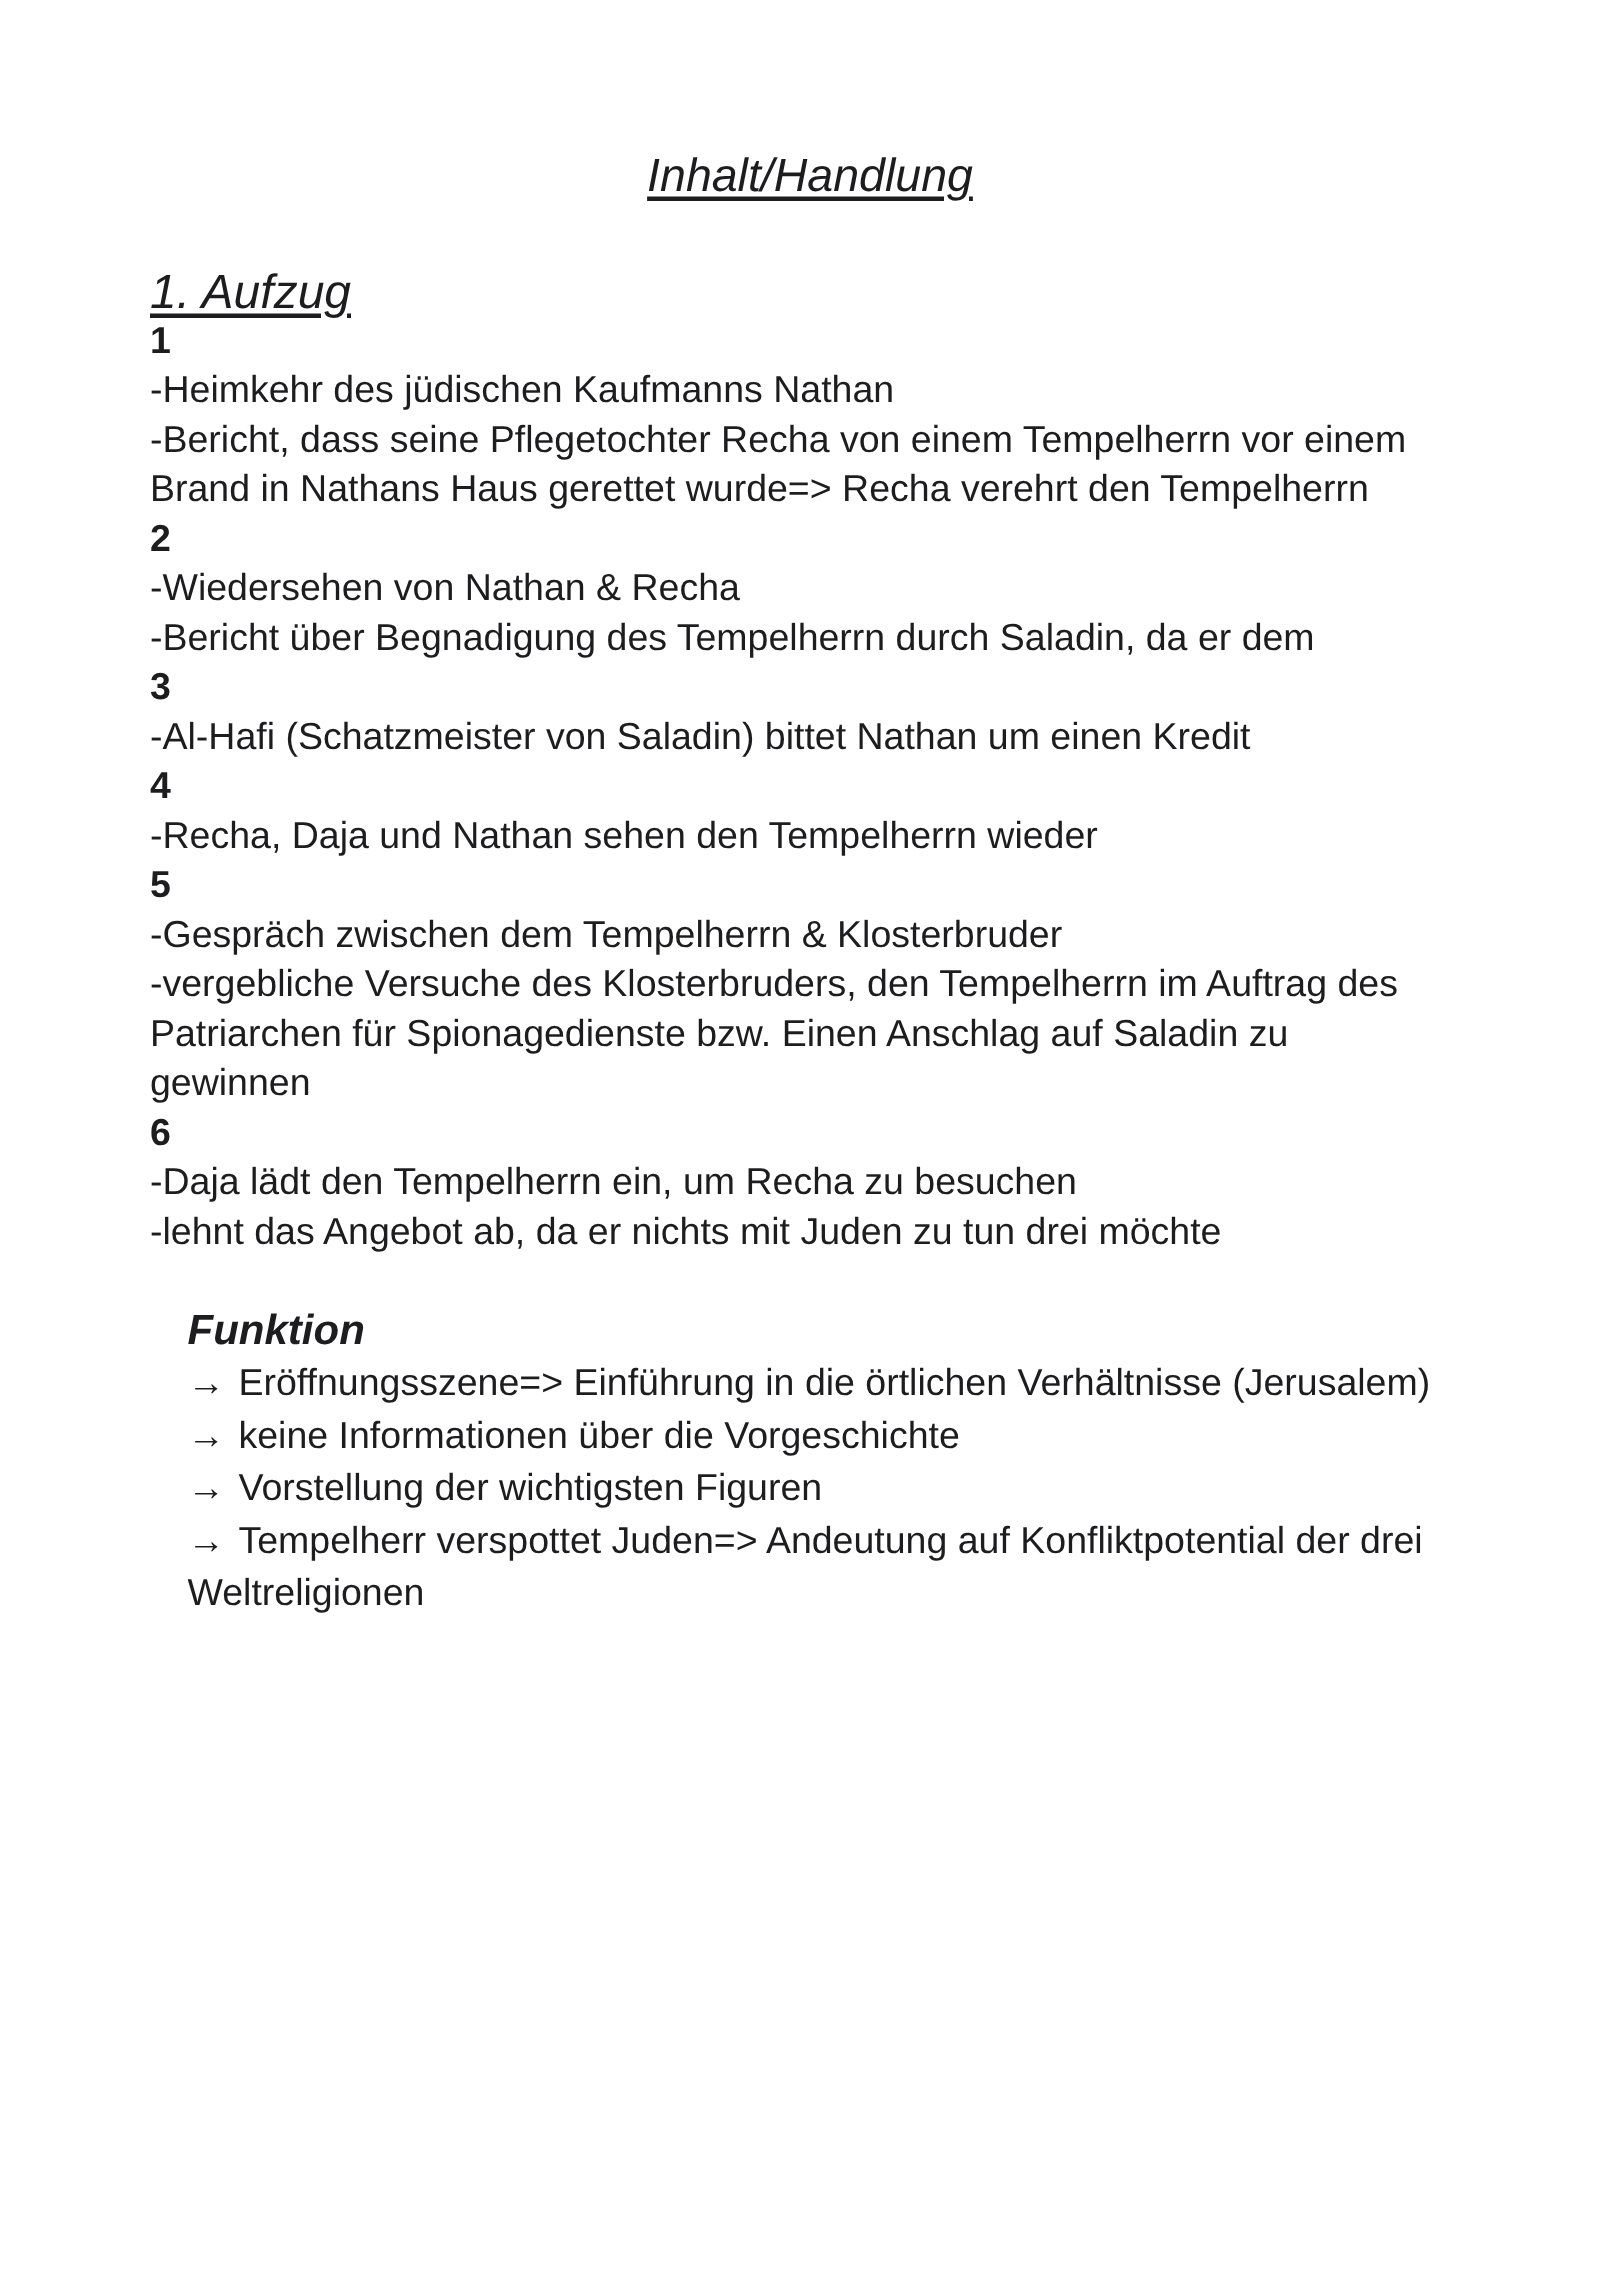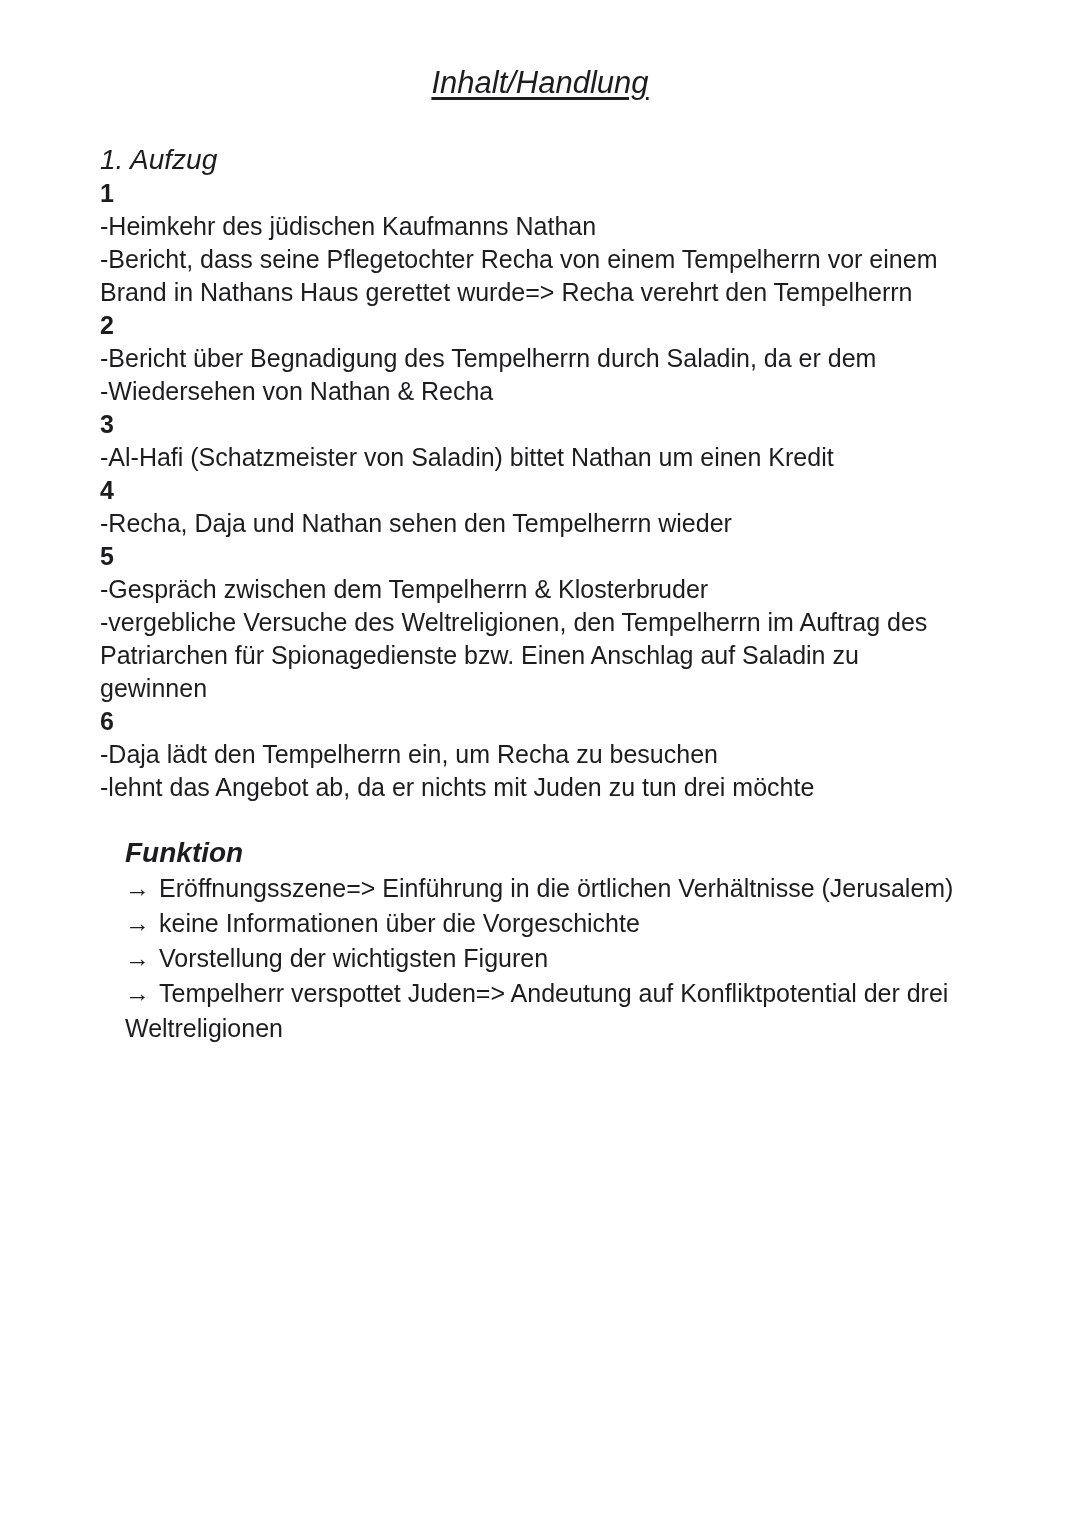--- a/index.html
+++ b/index.html
@@ -12,39 +12,40 @@
     width: 1080px;
     height: 1527px;
     background: var(--bg-color, #ffffff);
     color: var(--text-color, #1d1d1f);
     font-family: "Liberation Sans", "DejaVu Sans", sans-serif;
     overflow: hidden;
     box-sizing: border-box;
   }
   .title {
     margin: 0;
-    padding-top: 65px;
+    padding-top: 99px;
     text-align: center;
     font-size: 31px;
     font-weight: normal;
     font-style: italic;
     text-decoration: underline;
     text-underline-offset: 4px;
     line-height: 36px;
   }
   .content {
     margin: 42px 70px 0 100px;
     font-size: 25px;
     line-height: 33px;
   }
   .act-heading {
     margin: 0;
-    font-size: 28px;
+    font-size: 32px;
     font-weight: normal;
     font-style: italic;
+    text-decoration: underline;
     text-underline-offset: 4px;
     line-height: 34px;
   }
   .scene-number {
     font-weight: bold;
   }
   .line {
     white-space: nowrap;
   }
   .funktion {
@@ -73,29 +74,29 @@
 <div class="page">
   <h1 class="title">Inhalt/Handlung</h1>
   <div class="content">
     <h2 class="act-heading">1. Aufzug</h2>
     <div id="scenes">
         <div class="line scene-number">1</div>
         <div class="line">-Heimkehr des jüdischen Kaufmanns Nathan</div>
         <div class="line">-Bericht, dass seine Pflegetochter Recha von einem Tempelherrn vor einem</div>
         <div class="line">Brand in Nathans Haus gerettet wurde=&gt; Recha verehrt den Tempelherrn</div>
         <div class="line scene-number">2</div>
+        <div class="line">-Wiedersehen von Nathan &amp; Recha</div>
         <div class="line">-Bericht über Begnadigung des Tempelherrn durch Saladin, da er dem</div>
-        <div class="line">-Wiedersehen von Nathan &amp; Recha</div>
         <div class="line scene-number">3</div>
         <div class="line">-Al-Hafi (Schatzmeister von Saladin) bittet Nathan um einen Kredit</div>
         <div class="line scene-number">4</div>
         <div class="line">-Recha, Daja und Nathan sehen den Tempelherrn wieder</div>
         <div class="line scene-number">5</div>
         <div class="line">-Gespräch zwischen dem Tempelherrn &amp; Klosterbruder</div>
-        <div class="line">-vergebliche Versuche des Weltreligionen, den Tempelherrn im Auftrag des</div>
+        <div class="line">-vergebliche Versuche des Klosterbruders, den Tempelherrn im Auftrag des</div>
         <div class="line">Patriarchen für Spionagedienste bzw. Einen Anschlag auf Saladin zu</div>
         <div class="line">gewinnen</div>
         <div class="line scene-number">6</div>
         <div class="line">-Daja lädt den Tempelherrn ein, um Recha zu besuchen</div>
         <div class="line">-lehnt das Angebot ab, da er nichts mit Juden zu tun drei möchte</div>
       </div>
     <section class="funktion">
       <h3 class="funktion-heading">Funktion</h3>
       <div id="funktion-lines">
           <div class="line"><span class="arrow">→</span><span>Eröffnungsszene=&gt; Einführung in die örtlichen Verhältnisse (Jerusalem)</span></div>

